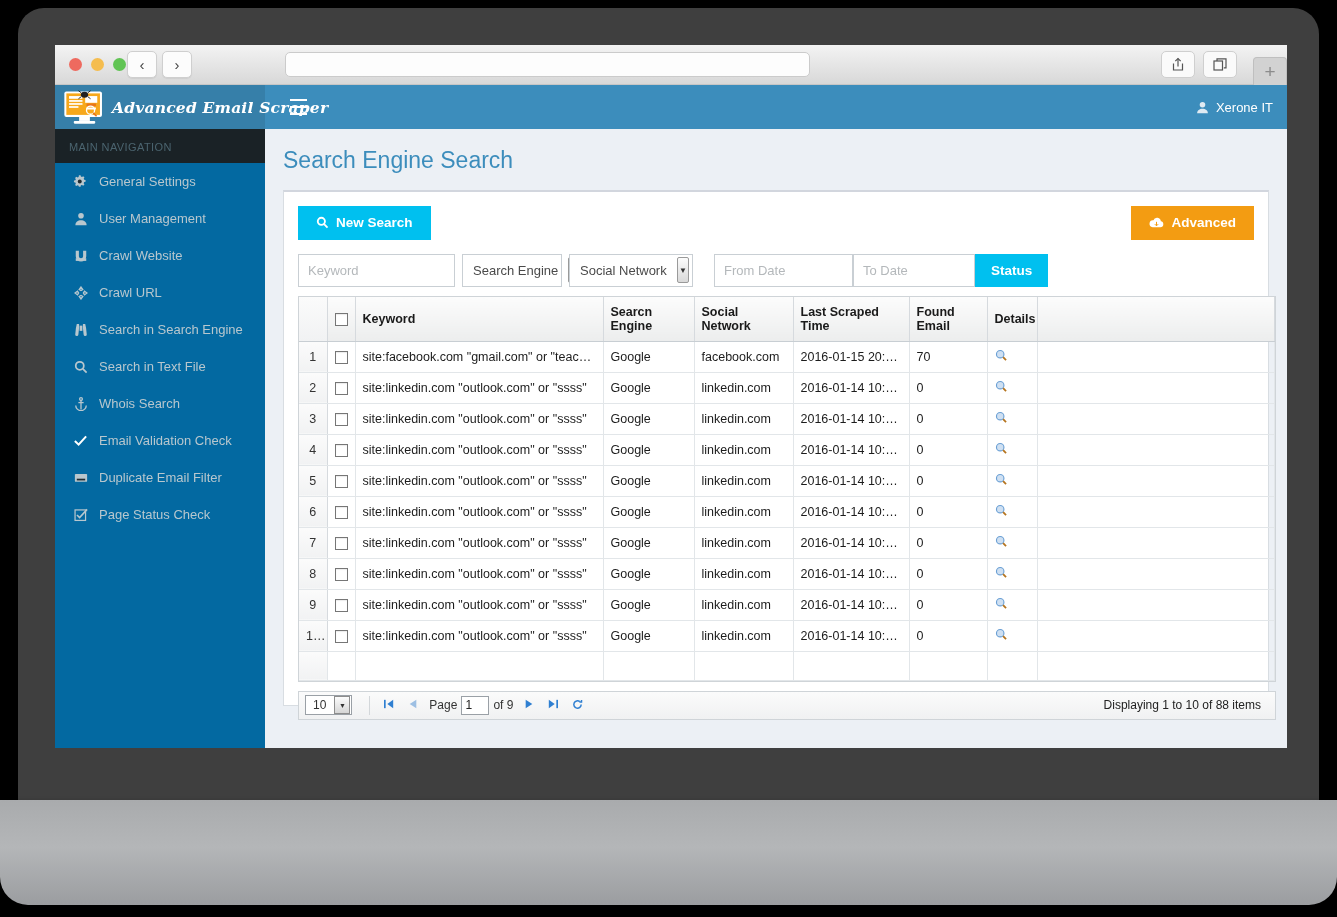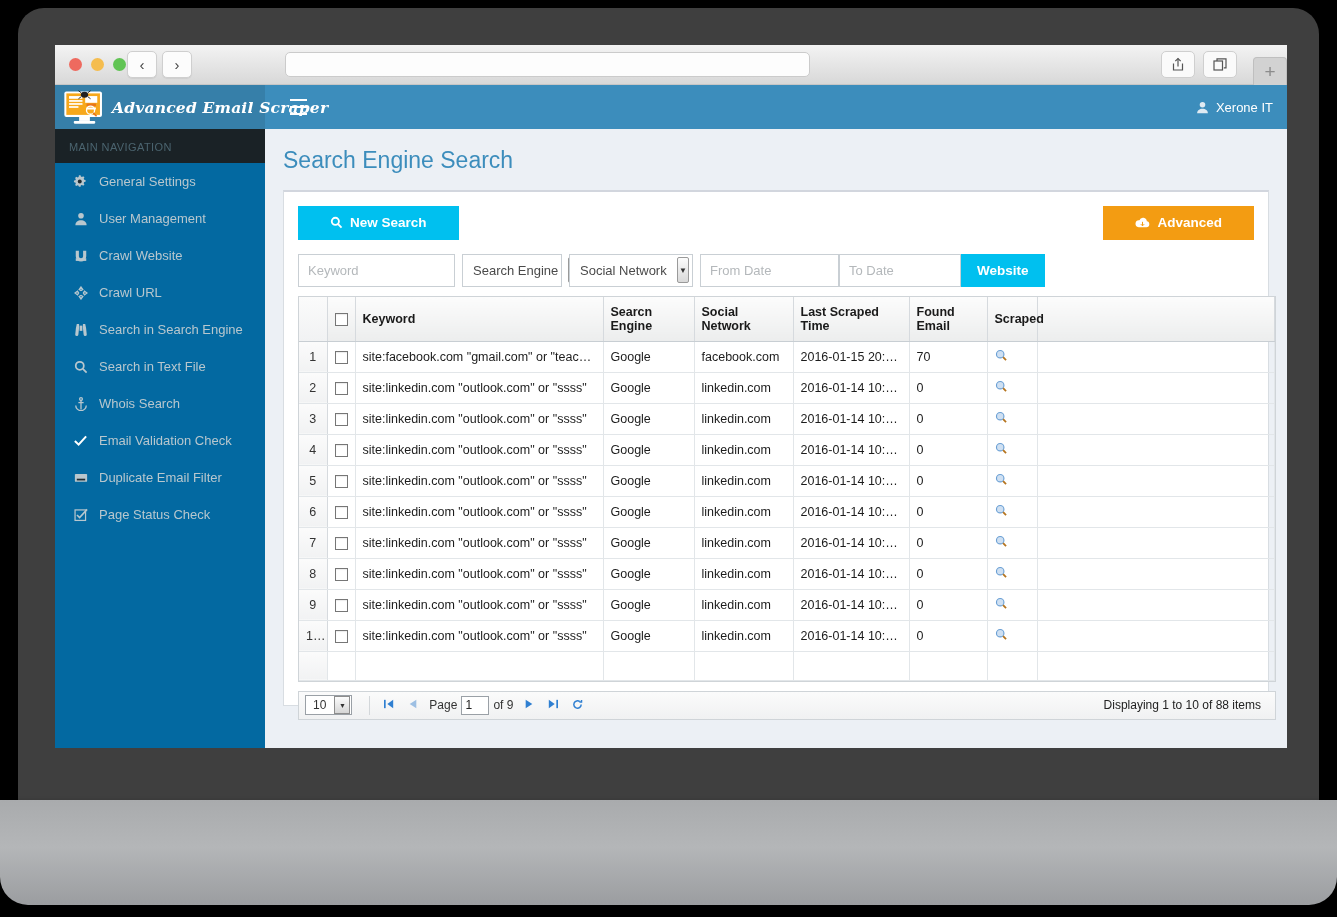--- a/index.html
+++ b/index.html
@@ -126,21 +126,21 @@
   }
   .panel {
     background: #fff; border: 1px solid #d8dde2; border-top: 2px solid #d2d6de;
     padding: 14px; height: 516px; position: relative;
   }
 
   .toolbar { display: flex; justify-content: space-between; align-items: flex-start; }
   .btn {
     display: inline-flex; align-items: center; gap: 7px;
     font-size: 13.5px; font-weight: bold; color: #fff;
-    border: none; padding: 10px 32px; cursor: pointer; line-height: 1;
+    border: none; padding: 10px 18px; cursor: pointer; line-height: 1;
   }
   .btn-new { background: #00c0ef; }
   .btn-dl { background: #f39c12; }
 
   .filters { display: flex; margin-top: 14px; align-items: stretch; }
   .f-input {
     height: 33px; border: 1px solid #c9cfd4; background: #fff;
     font-size: 13px; color: #444; padding: 0 9px;
     font-family: "Liberation Sans", sans-serif;
   }
@@ -429,23 +429,23 @@
           <div class="filters">
             <input class="f-input" style="width: 157px;" value="" placeholder="Keyword">
             <div class="f-sel" style="width:100px">
               <span class="lbl">Search Engine</span>
               <span class="arrowbox" style="margin-left:auto">▼</span>
             </div>
             <div class="f-sel" style="width:124px">
               <span class="lbl">Social Network</span>
               <span class="arrowbox" style="margin-left:auto">▼</span>
             </div>
-            <input class="f-input" style="width: 139px; margin-left: 7px;" value="" placeholder="From Date">
+            <input class="f-input" style="width: 139px; margin-left: 21px;" value="" placeholder="From Date">
             <input class="f-input" style="width: 122px;" value="" placeholder="To Date">
-            <button class="btn-search">Website</button>
+            <button class="btn-search">Status</button>
           </div>
 
           <div class="grid">
             <table>
               <colgroup>
                 <col style="width:28px">
                   <col style="width:28px">
                   <col style="width:248px">
                 <col style="width:91px">
                   <col style="width:99px">
@@ -458,21 +458,21 @@
                 <tr>
                   <th class="rownum"></th>
                   <th class="cbcell">
                     <span class="cb"></span>
                   </th>
                   <th>Keyword</th>
                   <th>Searcn Engine</th>
                   <th>Social Network</th>
                   <th>Last Scraped Time</th>
                   <th>Found Email</th>
-                  <th>Scraped</th>
+                  <th>Details</th>
                   <th></th>
                 </tr>
               </thead>
               <tbody>
                   <tr>
                     <td class="rownum">1</td>
                     <td class="cbcell"><span class="cb"></span></td>
                     <td>site:facebook.com "gmail.com" or "teacher"</td>
                     <td>Google</td>
                     <td>facebook.com</td>

